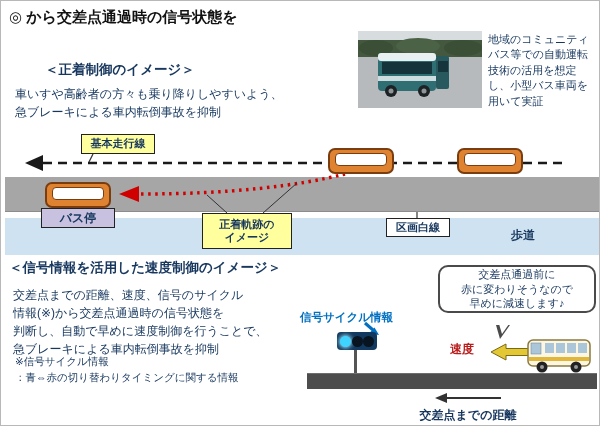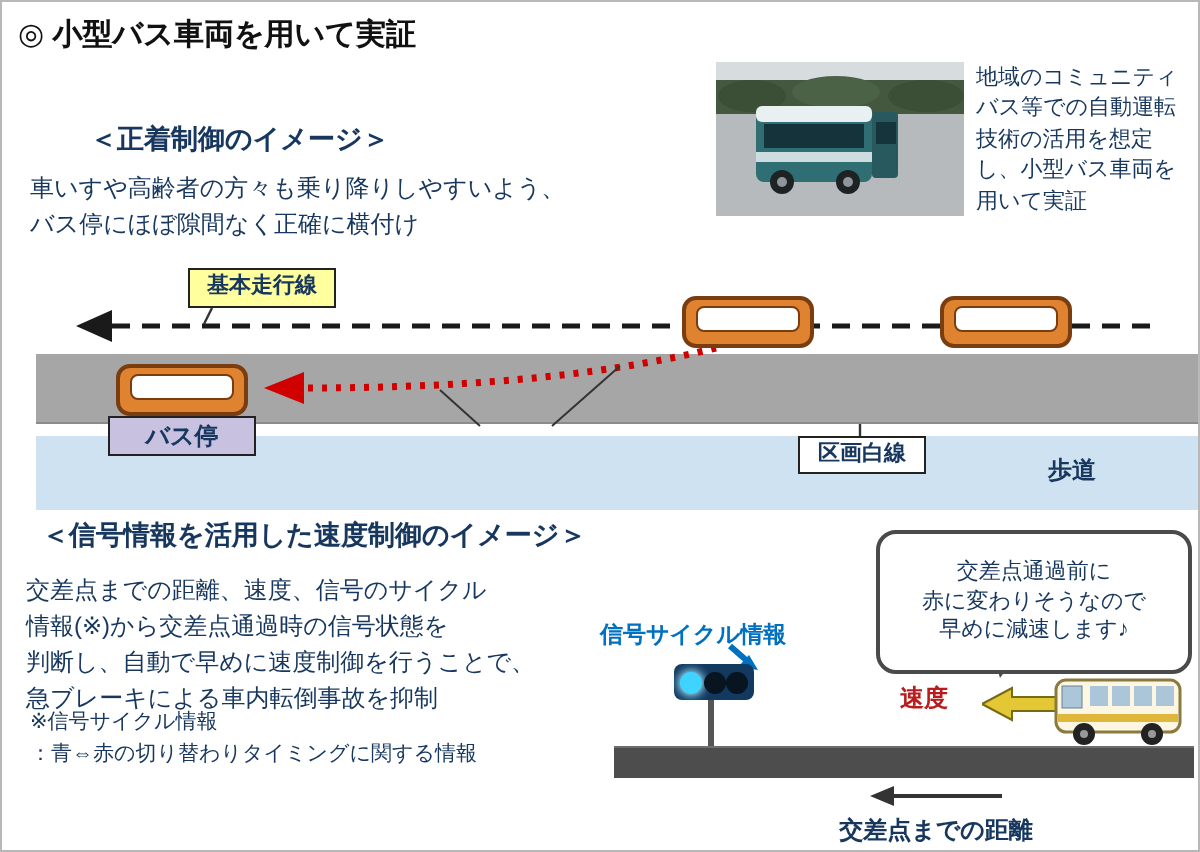--- a/index.html
+++ b/index.html
@@ -11,28 +11,28 @@
   .abs{position:absolute;}
   .pre{white-space:pre-line;}
 
   .title{left:8px;top:7px;font-size:15px;font-weight:bold;color:#111;}
 
   .photo{left:357px;top:30px;width:124px;height:77px;}
   .photo-caption{left:487px;top:31px;width:110px;font-size:11px;line-height:1.4;color:#17375e;}
 
   .sec-heading{font-size:13.5px;font-weight:bold;color:#17375e;}
   .h1{left:8px;top:60px;margin-left:36px;}
-  .h2{left:20px;top:258px;}
+  .h2{left:8px;top:258px;}
   .body-text{font-size:12px;color:#17375e;line-height:1.5;}
   .b1{left:14px;top:84px;width:320px;}
   .b2{left:12px;top:285px;width:300px;}
   .footnote{left:14px;top:353px;font-size:10.5px;color:#17375e;line-height:1.5;}
 
   
-  .diag1{left:17px;top:128px;width:536px;height:126px;}
+  .diag1{left:4px;top:128px;width:536px;height:126px;}
   .road-band{left:0;top:48px;width:600px;height:34px;background:#a6a6a6;z-index:1;}
   .white-line{left:0;top:82px;width:600px;height:6px;background:#ffffff;border-top:1px solid #8c8c8c;border-bottom:1px solid #8c8c8c;z-index:1;}
   .sidewalk{left:0;top:89px;width:600px;height:37px;background:#cfe2f1;z-index:1;}
   .d1svg{left:0;top:0;z-index:2;}
   .bus{width:66px;height:26px;background:#e08330;border:2.5px solid #7a3d10;border-radius:7px;box-sizing:border-box;z-index:3;}
   .bus-window{position:absolute;left:5px;right:5px;top:3px;bottom:6px;background:#ffffff;border:1px solid #7a3d10;border-radius:4px;}
   .bus-right{left:452px;top:19px;}
   .bus-middle{left:323px;top:19px;}
   .bus-docked{left:40px;top:53px;}
   .label-box{
@@ -42,21 +42,21 @@
   }
   .yellow-box{background:#ffff9e;}
   .baseline-box{left:76px;top:5px;width:74px;height:20px;}
   .trajectory-box{left:197px;top:84px;width:90px;height:36px;}
   .whiteline-box{left:381px;top:89px;width:64px;height:19px;}
   .busstop-box{left:36px;top:79px;width:74px;height:20px;background:#c8c2e0;font-size:12px;}
   .sidewalk-label{left:506px;top:98px;font-size:12px;font-weight:bold;color:#17375e;z-index:4;}
 
   
   .bubble{
-    left:437px;top:264px;width:158px;height:72px;background:#fff;
+    left:437px;top:264px;width:158px;height:48px;background:#fff;
     border:2px solid #4a4a4a;border-radius:10px;box-sizing:border-box;
     display:flex;align-items:center;justify-content:center;text-align:center;
     font-size:11px;color:#17375e;line-height:1.35;z-index:5;
   }
   .tail-outer{position:absolute;bottom:-14px;left:58px;width:0;height:0;
     border-top:14px solid #4a4a4a;border-left:4px solid transparent;border-right:10px solid transparent;}
   .tail-inner{position:absolute;bottom:-9px;left:61px;width:0;height:0;
     border-top:10px solid #ffffff;border-left:3px solid transparent;border-right:7px solid transparent;}
   .signal-cycle-label{left:299px;top:309px;font-size:11.5px;font-weight:bold;color:#0070c0;}
   .blue-arrow{left:362px;top:320px;}
@@ -71,21 +71,21 @@
   .bus2{left:524px;top:334px;}
   .road2{left:306px;top:372px;width:290px;height:15px;background:#4d4d4d;border-top:1px solid #6e6e6e;}
   .distance-row{left:338px;top:391px;width:258px;display:flex;align-items:center;gap:3px;flex-direction:column;}
   .distance-label{font-size:12px;font-weight:bold;color:#17375e;white-space:nowrap;}
 </style>
 </head>
 <body>
 
 <div class="page">
 
-  <div class="abs title">◎ 小型バス車両を用いて実証</div>
+  <div class="abs title">◎ から交差点通過時の信号状態を</div>
 
   <div class="abs photo">
     <svg width="124" height="77" viewBox="0 0 124 77">
       <rect width="124" height="77" fill="#c2c6c9"></rect>
       <rect width="124" height="12" fill="#d7dcdf"></rect>
       <rect y="9" width="124" height="17" fill="#44583f"></rect>
       <ellipse cx="18" cy="17" rx="17" ry="8" fill="#3a4f36"></ellipse>
       <ellipse cx="60" cy="15" rx="22" ry="8" fill="#4b6246"></ellipse>
       <ellipse cx="105" cy="17" rx="19" ry="8" fill="#3a4f36"></ellipse>
       <rect y="26" width="124" height="51" fill="#b7babc"></rect>
@@ -98,21 +98,21 @@
       <circle cx="33" cy="60" r="6" fill="#1d2225"></circle>
         <circle cx="33" cy="60" r="2.5" fill="#8f969a"></circle>
       <circle cx="66" cy="60" r="6" fill="#1d2225"></circle>
         <circle cx="66" cy="60" r="2.5" fill="#8f969a"></circle>
     </svg>
   </div>
   <div class="abs photo-caption">地域のコミュニティバス等での自動運転技術の活用を想定し、小型バス車両を用いて実証</div>
 
   <div class="abs sec-heading h1">＜正着制御のイメージ＞</div>
   <div class="abs body-text pre b1">車いすや高齢者の方々も乗り降りしやすいよう、
-バス停にほぼ隙間なく正確に横付け</div>
+急ブレーキによる車内転倒事故を抑制</div>
 
   <div class="abs diag1">
     <div class="abs road-band"></div>
     <div class="abs white-line"></div>
     <div class="abs sidewalk"></div>
 
     <svg class="abs d1svg" width="600" height="126" viewBox="0 0 600 126">
 
       <line x1="38" y1="34" x2="560" y2="34" stroke="#1a1a1a" stroke-width="2.5" stroke-dasharray="9 6"></line>
       <polygon points="20,34 38,26 38,42" fill="#1a1a1a"></polygon>
@@ -132,20 +132,22 @@
         <div class="bus-window"></div>
       </div>
     <div class="abs bus bus-middle">
         <div class="bus-window"></div>
       </div>
     <div class="abs bus bus-docked">
         <div class="bus-window"></div>
       </div>
 
     <div class="abs label-box yellow-box baseline-box">基本走行線</div>
+    <div class="abs label-box yellow-box trajectory-box pre">正着軌跡の
+イメージ</div>
     <div class="abs label-box whiteline-box">区画白線</div>
     <div class="abs label-box busstop-box">バス停</div>
     <div class="abs sidewalk-label">歩道</div>
   </div>
 
   <div class="abs sec-heading h2">＜信号情報を活用した速度制御のイメージ＞</div>
   <div class="abs body-text pre b2">交差点までの距離、速度、信号のサイクル
 情報(※)から交差点通過時の信号状態を
 判断し、自動で早めに速度制御を行うことで、
 急ブレーキによる車内転倒事故を抑制</div>

